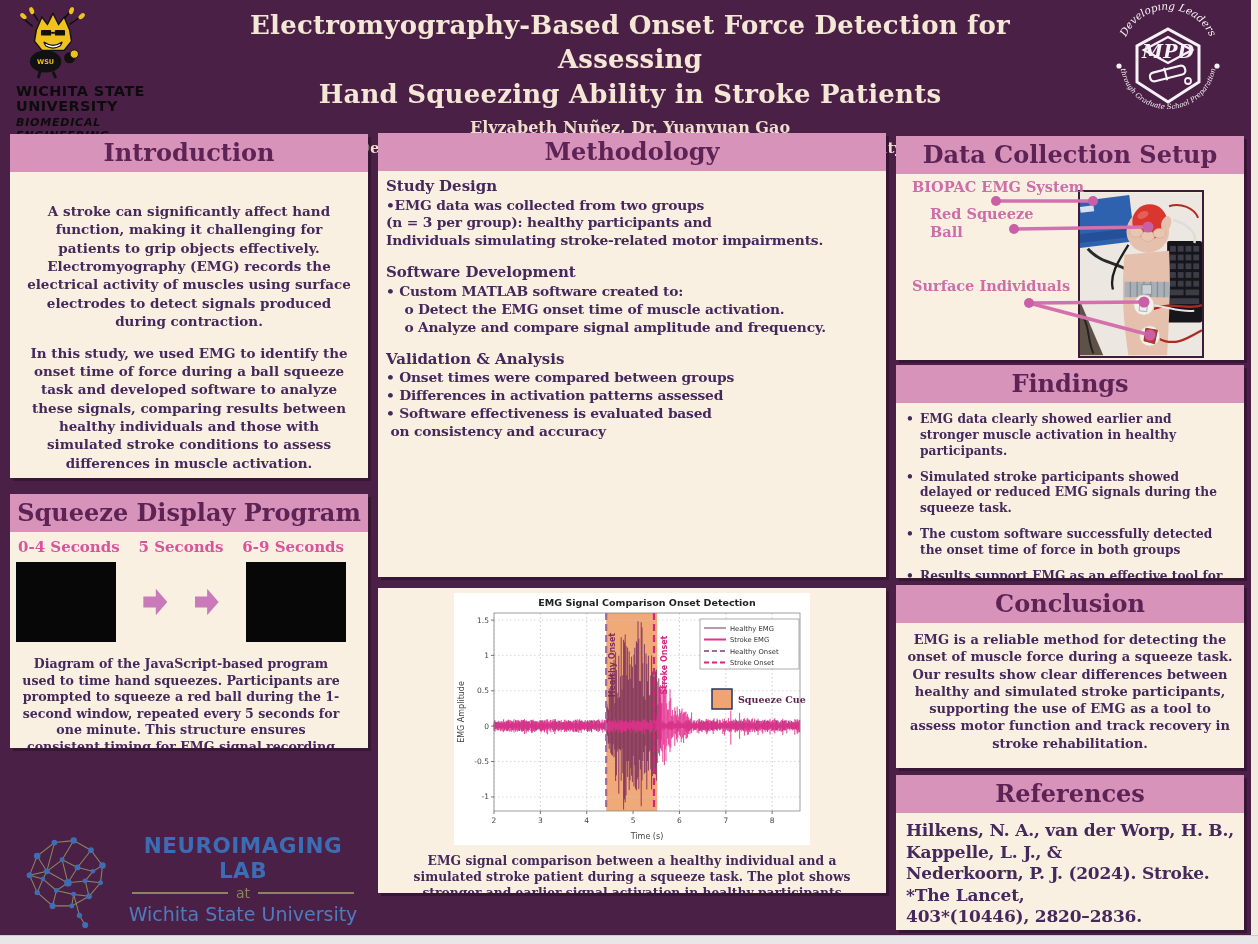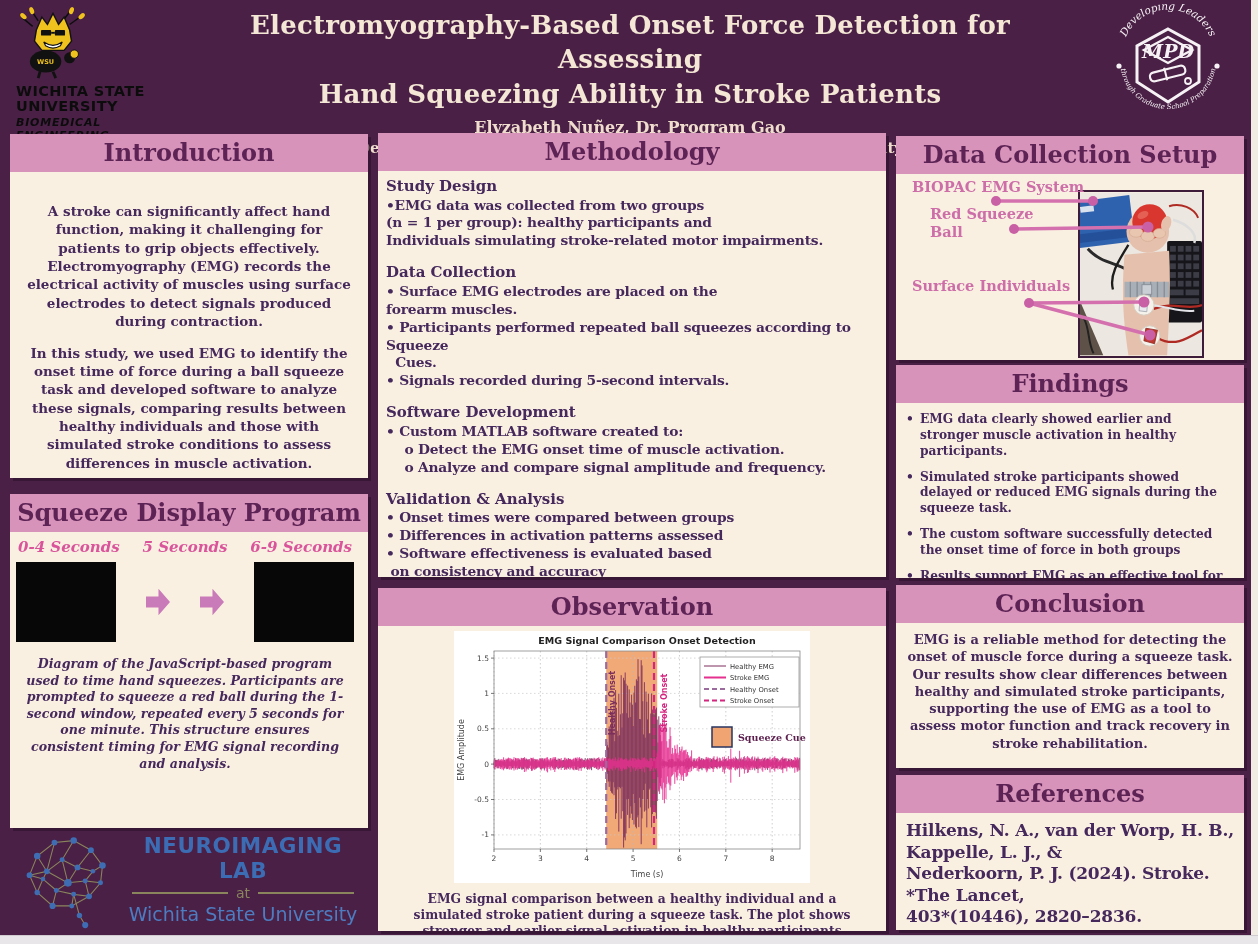--- a/index.html
+++ b/index.html
@@ -22,21 +22,21 @@
   
   .section{position:absolute;}
   .sec-head{background:#d893bb;color:#5d2355;font-weight:bold;font-size:24px;text-align:center;height:38px;line-height:38px;box-shadow:3px 3px 0 rgba(36,10,34,.5);}
   .sec-body{position:relative;background:#faf0e1;color:#45285c;box-shadow:3px 3px 0 rgba(36,10,34,.45);overflow:hidden;}
 
   #intro{left:10px;top:134px;width:358px;}
   #intro .sec-body{height:306px;padding:30px 14px 0 14px;box-sizing:border-box;text-align:center;font-size:13.5px;font-weight:600;line-height:1.36;}
   #intro p{margin:0 0 13px 0;}
 
   #squeeze{left:10px;top:494px;width:358px;}
-  #squeeze .sec-body{height:296px;padding:6px 12px 0 4px;box-sizing:border-box;font-style:italic;}
+  #squeeze .sec-body{height:216px;padding:6px 20px 0 4px;box-sizing:border-box;}
   .stage-labels{display:flex;justify-content:space-between;align-items:center;padding:0 4px;color:#d9549b;font-weight:bold;font-size:15px;}
   .stage-labels span:nth-child(1){width:102px;text-align:left;}
   .stage-labels span:nth-child(2){width:108px;text-align:center;}
   .stage-labels span:nth-child(3){width:102px;text-align:right;}
   .flow-row{display:flex;justify-content:space-between;align-items:center;margin-top:6px;padding:0 2px;}
   .blackbox{width:100px;height:80px;background:#070707;}
   .redbox{width:102px;height:82px;background:#d93b35;border:2px solid #16161f;display:flex;align-items:center;justify-content:center;color:#fff;font-family:"DejaVu Sans",sans-serif;font-size:15px;}
   .flow-arrow{width:24px;height:30px;background:#c97ab8;clip-path:polygon(0 32%,52% 32%,52% 6%,100% 50%,52% 94%,52% 68%,0 68%);}
   .squeeze-cap{margin-top:14px;padding:0 8px;text-align:center;font-size:12.6px;font-weight:600;line-height:1.32;}
 
@@ -108,21 +108,21 @@
         <line x1="40" y1="71" x2="43" y2="78" stroke="#111" stroke-width="3"></line>
       </svg>
       <div class="wsu-l1">WICHITA STATE</div>
       <div class="wsu-l1">UNIVERSITY</div>
       <div class="wsu-l3">BIOMEDICAL ENGINEERING</div>
     </div>
 
     <div class="title-wrap">
       <div class="title-line">Electromyography-Based Onset Force Detection for Assessing</div>
       <div class="title-line">Hand Squeezing Ability in Stroke Patients</div>
-      <div class="authors">Elyzabeth Nuñez, Dr. Program Gao</div>
+      <div class="authors">Elyzabeth Nuñez, Dr. Yuanyuan Gao</div>
       <div class="affil">Department of Biomedical Engineering, Wichita State University</div>
     </div>
 
     <svg class="mpd" viewBox="0 0 120 120">
       <defs>
         <path id="arcTop" d="M16,64 A46,46 0 1 1 104,64" fill="none"></path>
         <path id="arcBot" d="M12,56 A48,48 0 0 0 108,56" fill="none"></path>
       </defs>
       <text font-family="DejaVu Serif,serif" font-size="10.5" font-style="italic" fill="#f6f1f4">
         <textPath href="#arcTop" startOffset="50%" text-anchor="middle">Developing Leaders</textPath>
@@ -167,49 +167,40 @@
         <div class="squeeze-cap">Diagram of the JavaScript-based program used to time hand squeezes. Participants are prompted to squeeze a red ball during the 1-second window, repeated every 5 seconds for one minute. This structure ensures consistent timing for EMG signal recording and analysis.</div>
       </div>
     </div>
 
     <div class="section" id="methodology">
       <div class="sec-head">Methodology</div>
       <div class="sec-body">
         <div class="meth-block">
           <div class="meth-head">Study Design</div>
           <div class="meth-body">•EMG data was collected from two groups
-(n = 1 per group): healthy participants and
+(n = 3 per group): healthy participants and
 Individuals simulating stroke-related motor impairments.</div>
-        </div>
-        <div class="meth-block">
-          <div class="meth-head">Data Collection</div>
-          <div class="meth-body">• Surface EMG electrodes are placed on the
-forearm muscles.
-• Participants performed repeated ball squeezes according to Squeeze
-  Cues.
-• Signals recorded during 5-second intervals.</div>
         </div>
         <div class="meth-block">
           <div class="meth-head">Software Development</div>
           <div class="meth-body">• Custom MATLAB software created to:
     o Detect the EMG onset time of muscle activation.
     o Analyze and compare signal amplitude and frequency.</div>
         </div>
         <div class="meth-block">
           <div class="meth-head">Validation &amp; Analysis</div>
           <div class="meth-body">• Onset times were compared between groups
 • Differences in activation patterns assessed
 • Software effectiveness is evaluated based
  on consistency and accuracy</div>
         </div>
       </div>
     </div>
 
     <div class="section" id="observation">
-      <div class="sec-head">Observation</div>
       <div class="sec-body">
         <div class="chart-box">
           <svg id="emg-svg" width="356" height="252" viewBox="0 0 356 252" font-family="DejaVu Sans,sans-serif">
               <rect width="356" height="252" fill="#fff"></rect>
               <rect x="152.2" y="20" width="51.0" height="198" fill="#f0a471" opacity=".95"></rect>
               <line x1="40" y1="20" x2="40" y2="218" stroke="#b9b9b9" stroke-width=".7" stroke-dasharray="1.5 2.5"></line>
               <line x1="86.36363636363637" y1="20" x2="86.36363636363637" y2="218" stroke="#b9b9b9" stroke-width=".7" stroke-dasharray="1.5 2.5"></line>
               <line x1="132.72727272727275" y1="20" x2="132.72727272727275" y2="218" stroke="#b9b9b9" stroke-width=".7" stroke-dasharray="1.5 2.5"></line>
               <line x1="179.0909090909091" y1="20" x2="179.0909090909091" y2="218" stroke="#b9b9b9" stroke-width=".7" stroke-dasharray="1.5 2.5"></line>
               <line x1="225.45454545454547" y1="20" x2="225.45454545454547" y2="218" stroke="#b9b9b9" stroke-width=".7" stroke-dasharray="1.5 2.5"></line>

